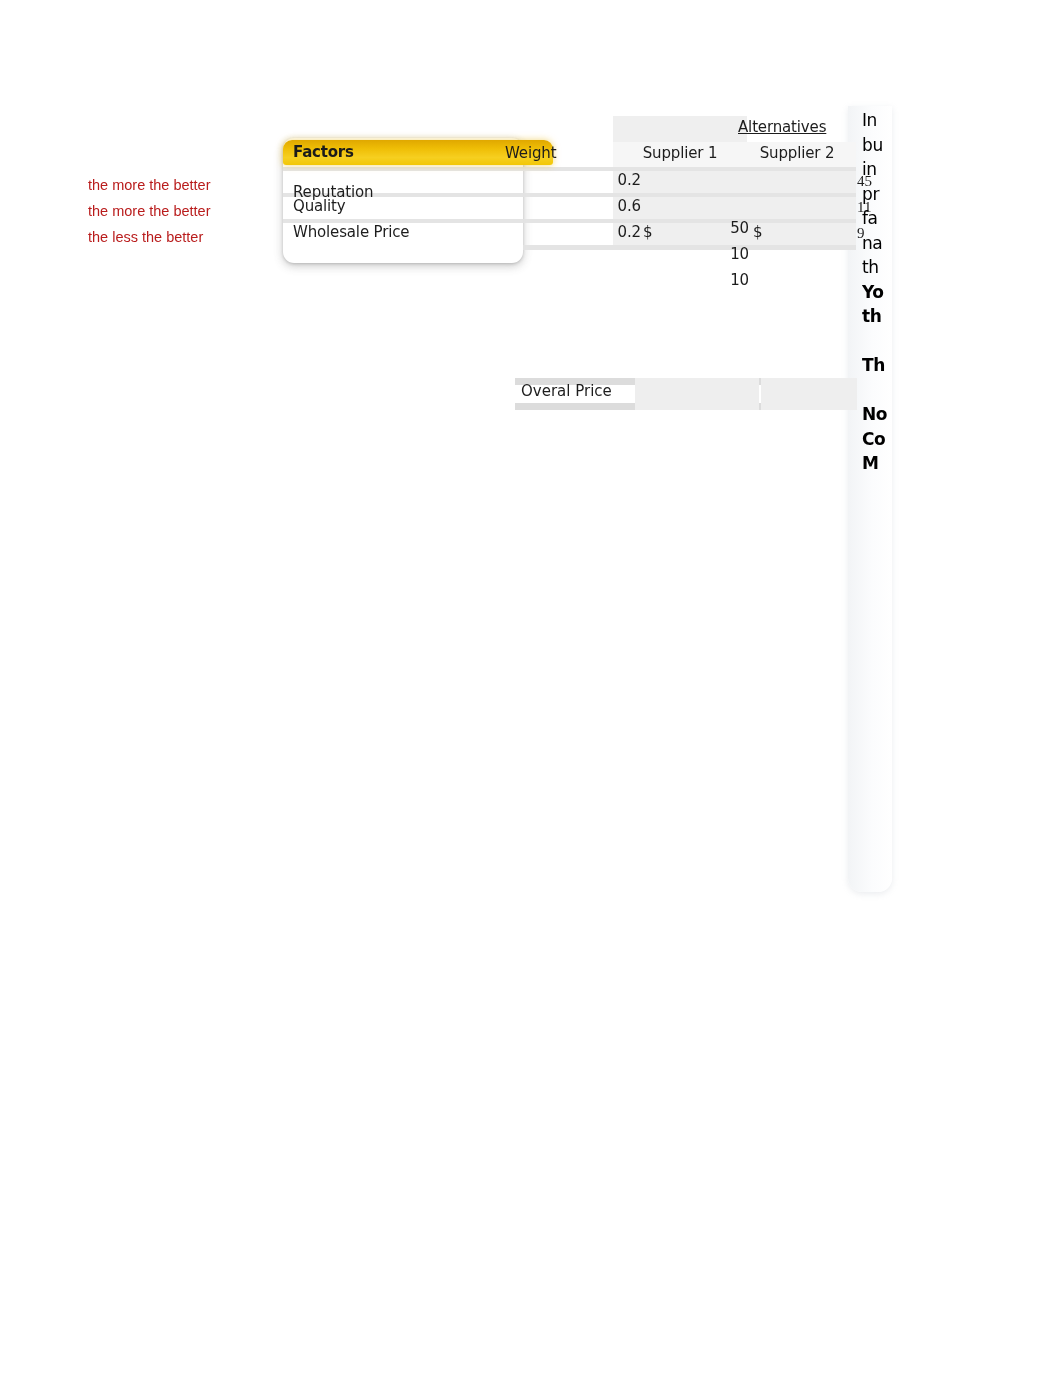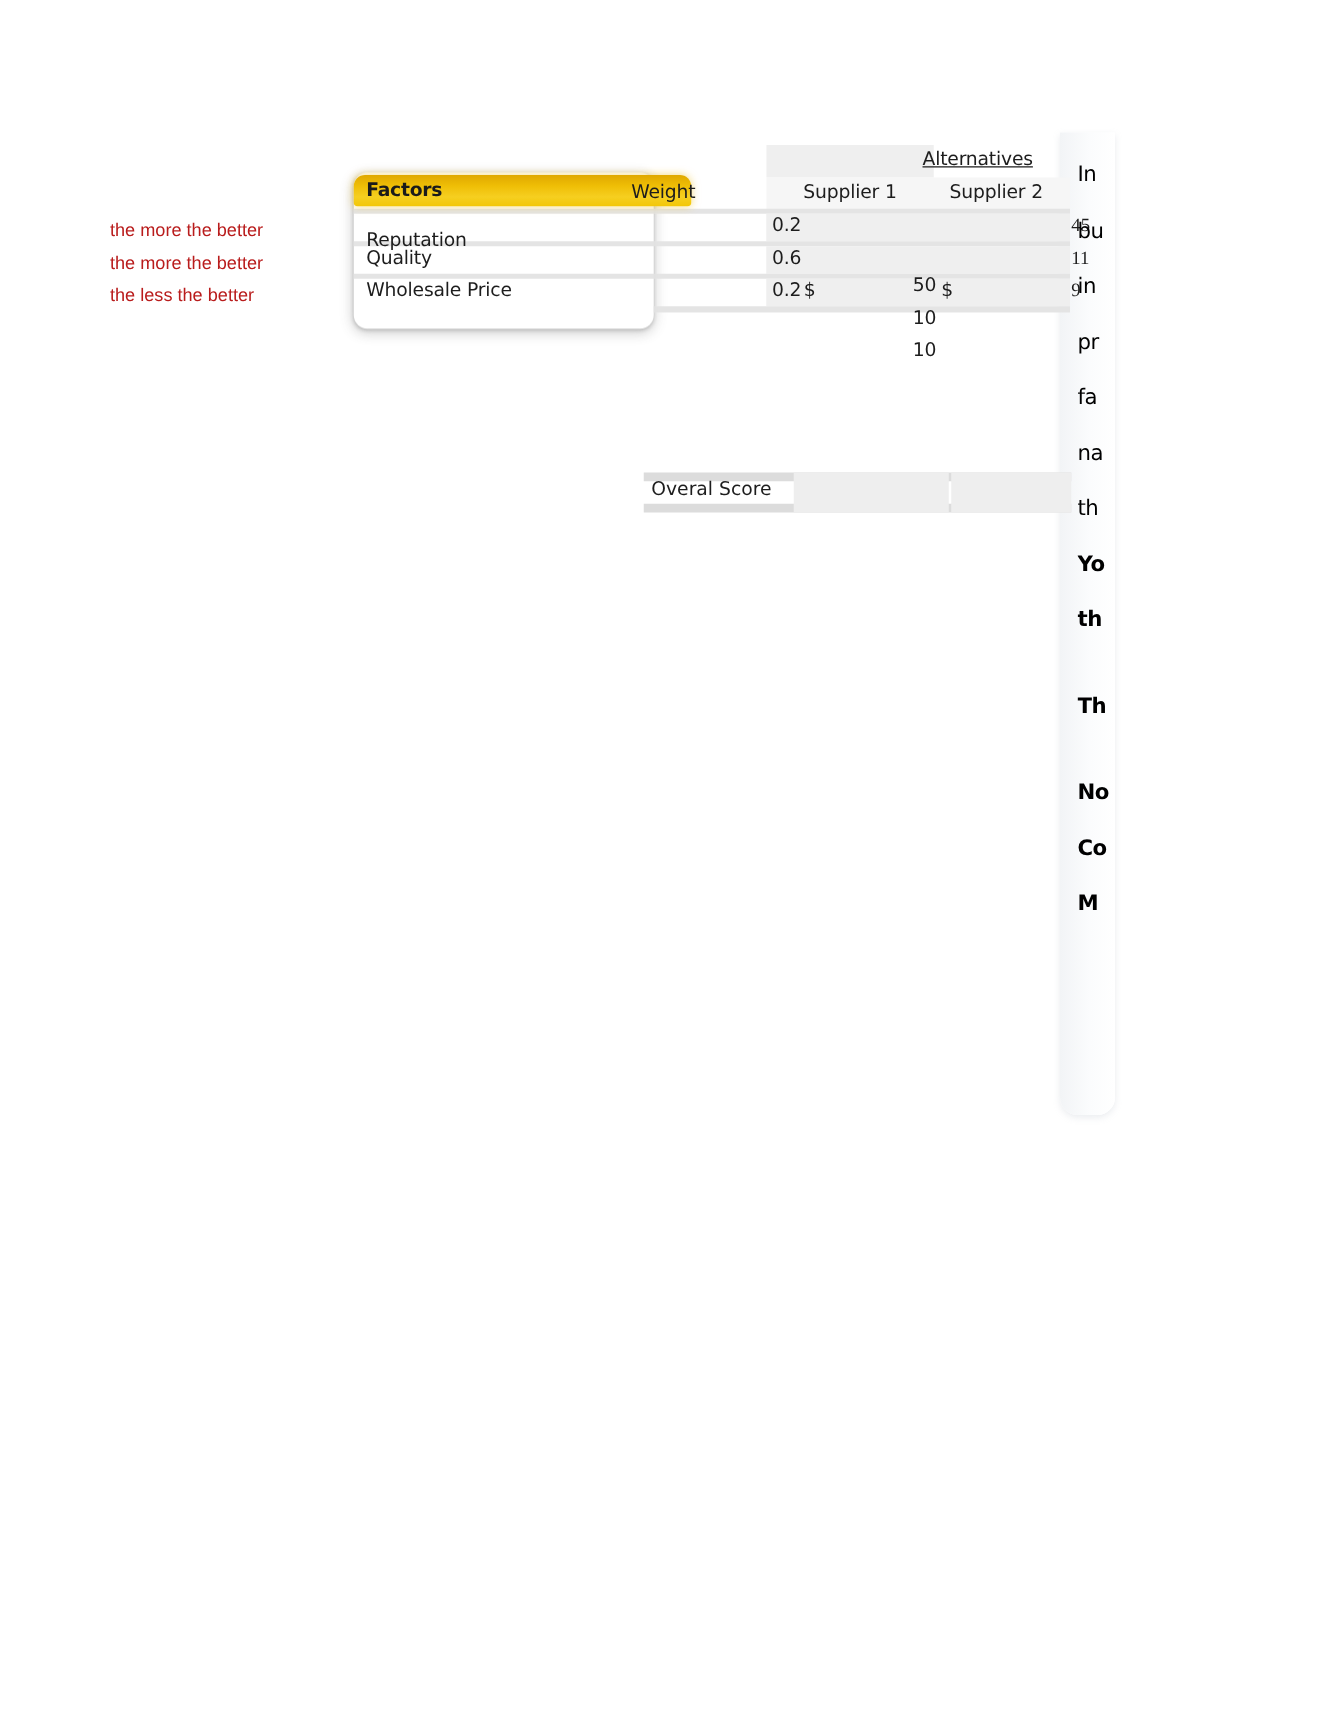--- a/index.html
+++ b/index.html
@@ -120,21 +120,21 @@
     left:862px;top:108px;
     width:34px;height:790px;
     overflow:hidden;
     font-family:"DejaVu Sans", sans-serif;
     font-size:17px;
     line-height:24.5px;
     color:#000000;
     font-weight:bold;
     letter-spacing:-0.4px;
   }
-  #notes-column .note-line{white-space:nowrap;margin-top:20px;}
+  #notes-column .note-line{white-space:nowrap;}
   #notes-column .light{font-weight:normal;}
   #notes-column .spacer{height:24.5px;}
 
   
   #s2-overlap{
     position:absolute;
     left:857px;top:168px;
     width:40px;
     font-family:Liberation Serif, serif;
     font-size:15px;
@@ -220,21 +220,21 @@
     <div>45</div>
     <div>11</div>
     <div>9</div>
   </div>
 
   <div id="overal-score">
     <div class="os-band" style="top:0px;"></div>
     <div class="os-band" style="top:25px;"></div>
     <div class="os-cell" style="left:120px;width:124px;"></div>
     <div class="os-cell" style="left:246px;width:96px;"></div>
-    <div class="os-label">Overal Score</div>
+    <div class="os-label">Overal Price</div>
   </div>
 
   <div id="notes-column">
     <div class="note-line light">In</div>
     <div class="note-line light">bu</div>
     <div class="note-line light">in</div>
     <div class="note-line light">pr</div>
     <div class="note-line light">fa</div>
     <div class="note-line light">na</div>
     <div class="note-line light">th</div>

